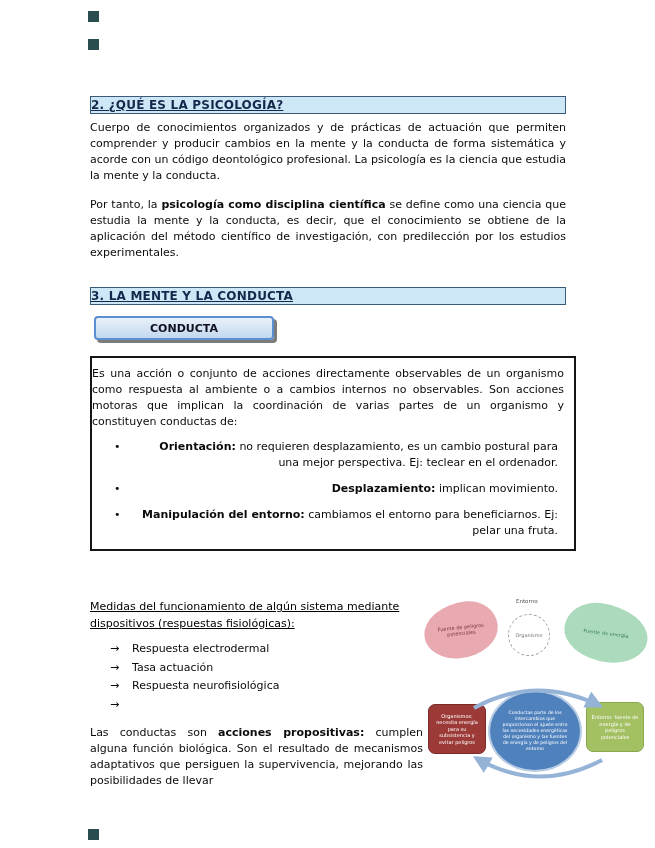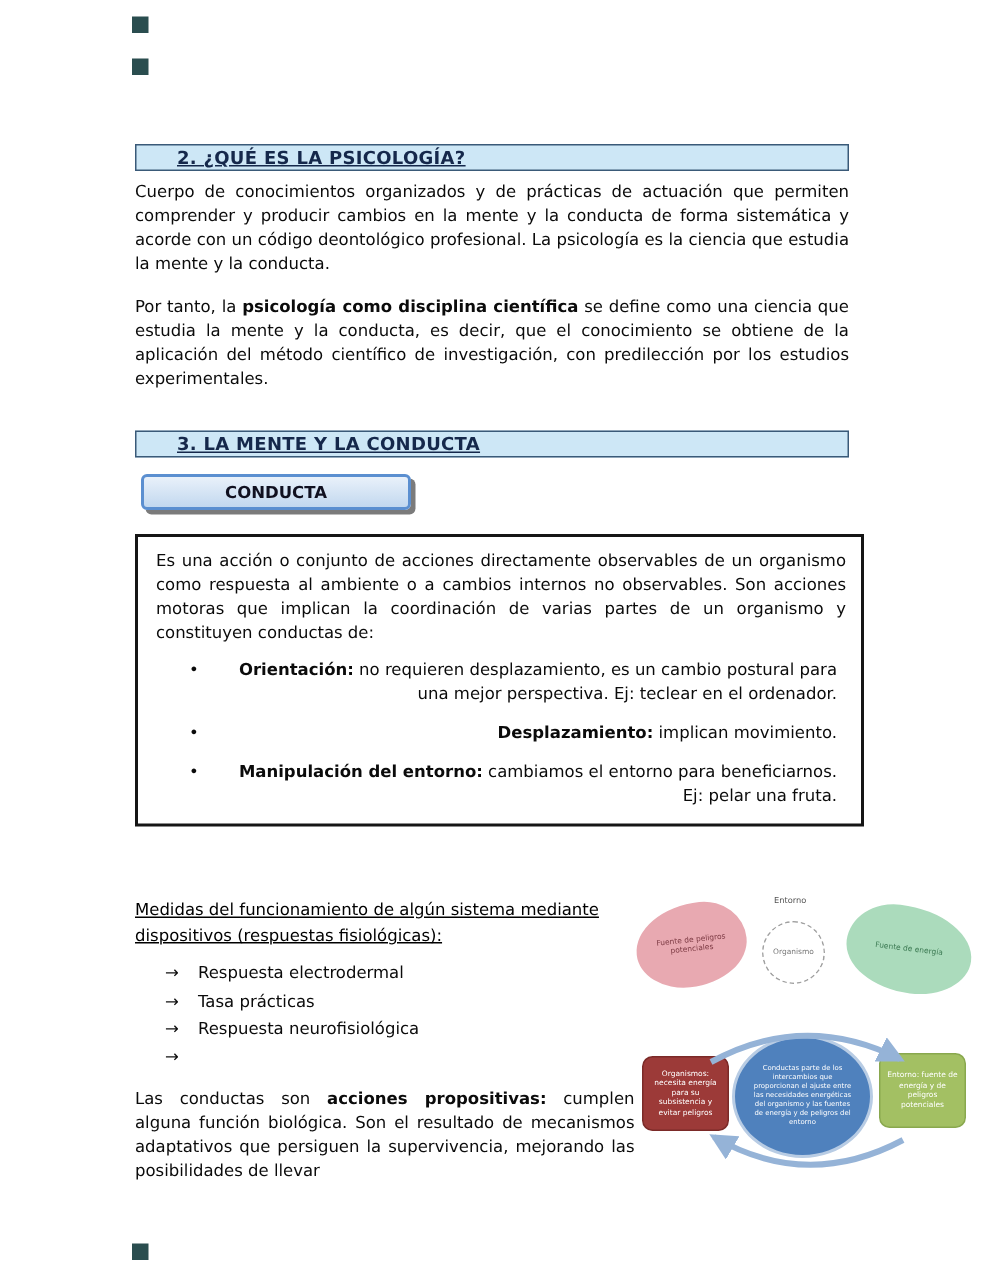--- a/index.html
+++ b/index.html
@@ -14,21 +14,21 @@
 
   .sq { position:absolute; left:88px; width:11px; height:11px; background:#2a4d4f; }
   .sq1 { top:11px; }
   .sq2 { top:39px; }
   .sq3 { top:829px; }
 
   .main { position:absolute; left:90px; top:96px; width:476px; }
 
   .heading-bar {
     height:18px; background:#cde7f6; border:1px solid #3a5a78;
-    display:flex; align-items:center; padding-left:27px; margin-bottom:6px;
+    display:flex; align-items:center; margin-bottom:6px;
   }
   .heading-text {
     font-size:12px; font-weight:bold; text-decoration:underline;
     color:#15284b; letter-spacing:0.2px; white-space:nowrap;
   }
   .hb3 { margin-top:26px; margin-bottom:11px; }
 
   p.body { font-size:11px; line-height:16px; color:#0b0b0b; text-align:justify; }
   .p1 { margin-bottom:13px; }
   .p2 { margin-bottom:13px; }
@@ -38,21 +38,21 @@
     width:180px; height:24px; margin-left:4px;
     background:linear-gradient(#e9f1fa,#c2d8ef);
     border:2px solid #5b8fd0; border-radius:4px;
     box-shadow:3px 3px 0 rgba(90,90,90,0.8);
     display:flex; align-items:center; justify-content:center;
   }
   .conducta-label { font-size:11px; font-weight:bold; color:#101020; }
 
   .def-box {
     margin-top:16px; width:486px; border:2px solid #151515;
-    padding:8px 10px 10px 12px; background:#fff;
+    padding:8px 10px 10px 0; background:#fff;
   }
   .bullet-list { margin-top:9px; padding-left:22px; display:flex; flex-direction:column; gap:10px; }
   .bullet-item { display:flex; font-size:11px; line-height:16px; color:#0b0b0b; }
   .bullet { width:22px; flex:0 0 22px; }
   .bi-text { flex:1; padding-right:6px; text-align:right; }
 
   .leftcol { position:absolute; left:90px; top:598px; width:333px; }
   .medidas-heading {
     font-size:11px; font-weight:normal; text-decoration:underline;
     line-height:17px; color:#000; margin-bottom:9px;
@@ -158,21 +158,21 @@
 
   <div class="leftcol">
     <p class="medidas-heading">Medidas del funcionamiento de algún sistema mediante dispositivos (respuestas fisiológicas):</p>
     <div class="arrow-list">
       <div class="arrow-item">
           <span class="arr">→</span>
           <span>Respuesta electrodermal</span>
         </div>
       <div class="arrow-item">
           <span class="arr">→</span>
-          <span>Tasa prácticas</span>
+          <span>Tasa actuación</span>
         </div>
       <div class="arrow-item">
           <span class="arr">→</span>
           <span>Respuesta neurofisiológica</span>
         </div>
       <div class="arrow-item">
           <span class="arr">→</span>
         </div>
     </div>
     <p class="body conductas-p"><span>Las conductas son </span><span class="b">acciones propositivas:</span><span> cumplen alguna función biológica. Son el resultado de mecanismos adaptativos que persiguen la supervivencia, mejorando las posibilidades de llevar</span></p>

